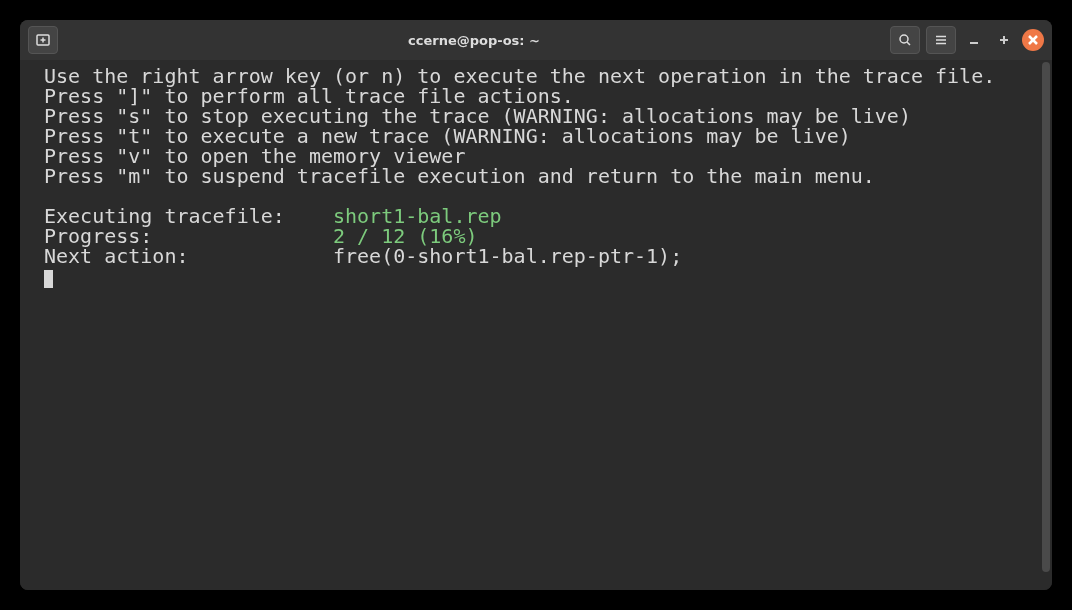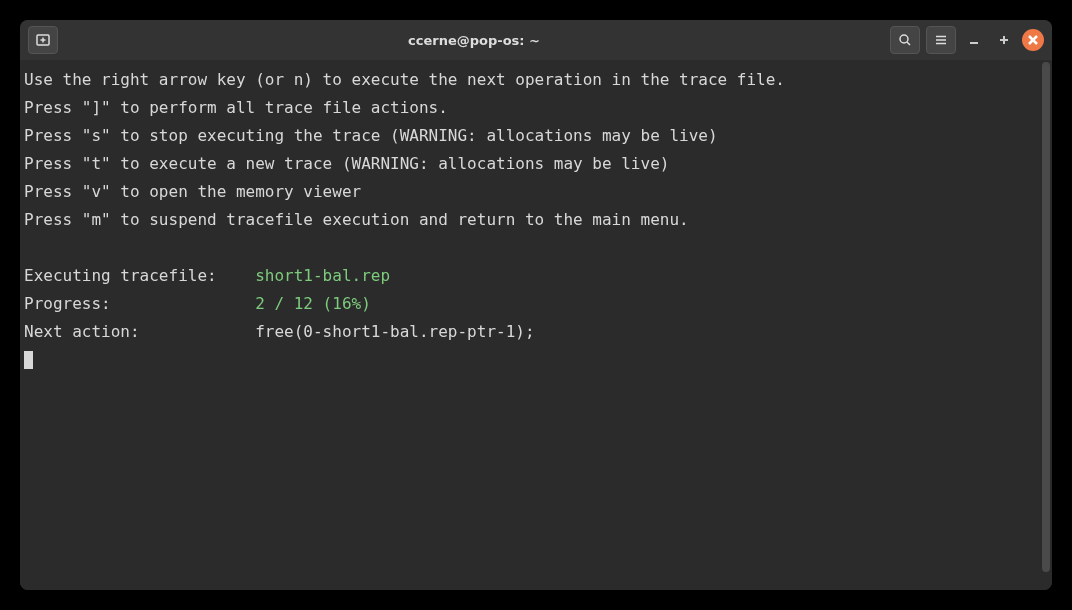--- a/index.html
+++ b/index.html
@@ -91,23 +91,23 @@
     }
     .window-close svg {
       width: 10px;
       height: 10px;
       stroke: #fff;
       stroke-width: 2.5;
     }
     .terminal-body {
       flex: 1;
       background: #2b2b2b;
-      padding: 6px 4px;
-      font-size: 16px;
-      line-height: 28px;
+      padding: 6px 24px;
+      font-size: 20px;
+      line-height: 20px;
       color: #d8d8d8;
       white-space: pre;
       position: relative;
       overflow-y: auto;
     }
     .green {
       color: #7dcb7d;
     }
     .cursor {
       display: inline-block;

